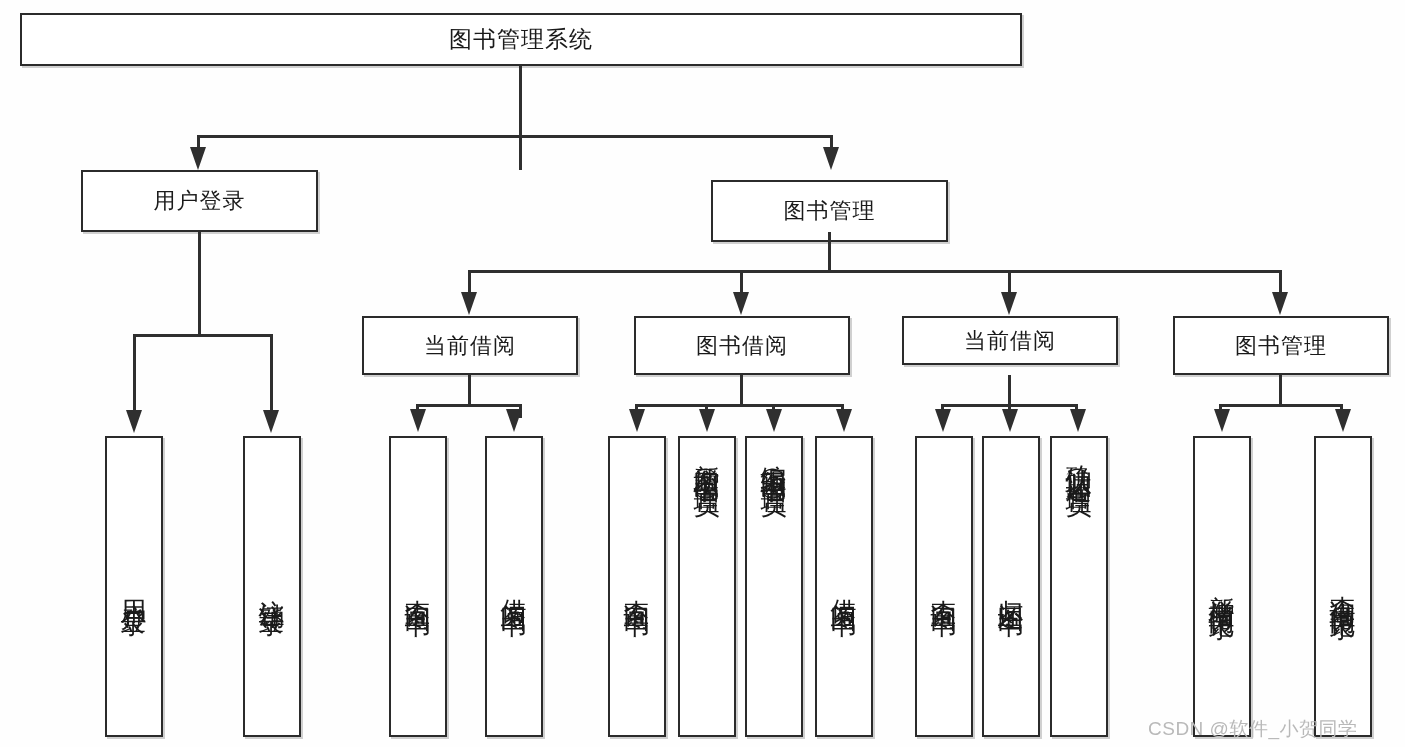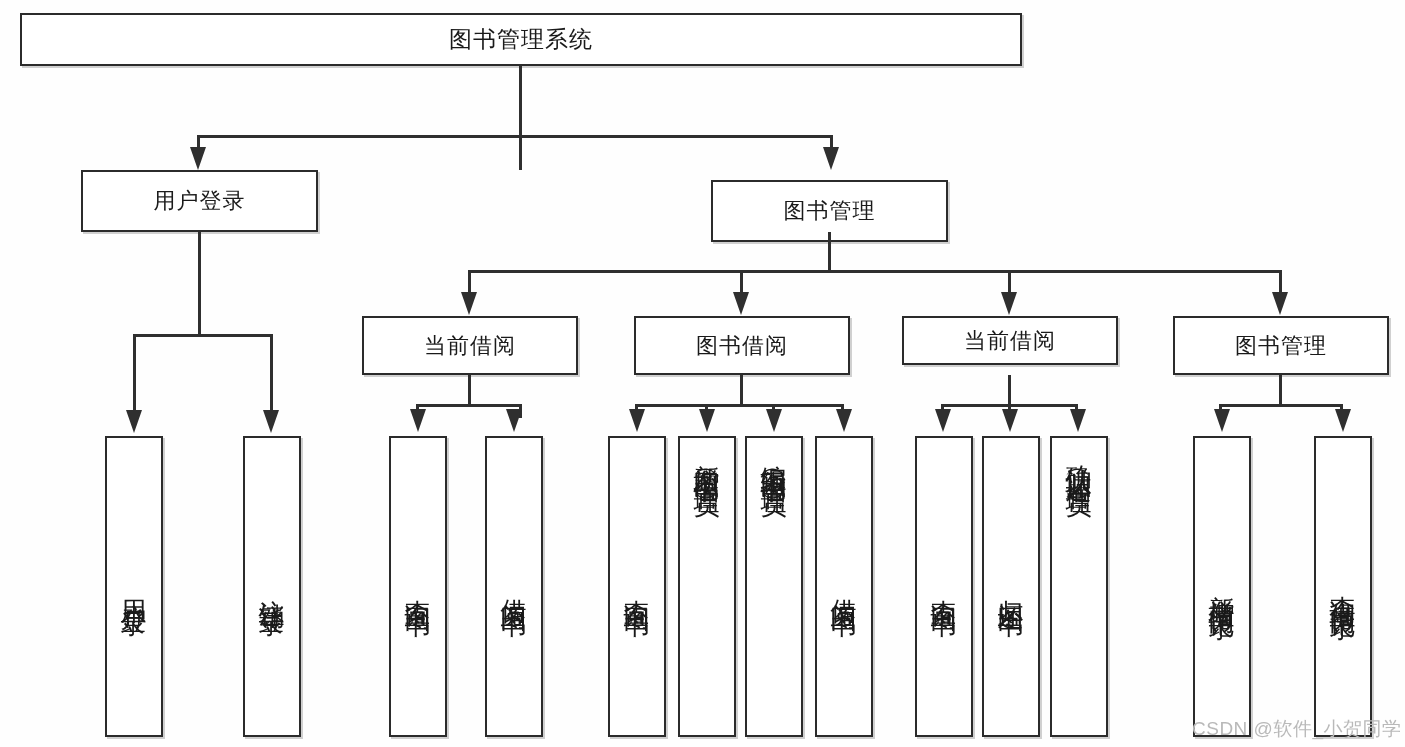--- a/index.html
+++ b/index.html
@@ -218,15 +218,15 @@
     <span class="lbl">确认归还（管理员）</span>
   </div>
 
   <div class="node vert mid" style="left:1193px; top:436px; width:58px; height:301px;">
     <span class="lbl">新增借阅记录</span>
   </div>
   <div class="node vert mid" style="left:1314px; top:436px; width:58px; height:301px;">
     <span class="lbl">查询借阅记录</span>
   </div>
 
-  <div id="watermark" style="left:1192px; top:716px;">CSDN @软件_小贺同学</div>
+  <div id="watermark" style="left:1148px; top:716px;">CSDN @软件_小贺同学</div>
 
 </div>
 
 </body></html>

